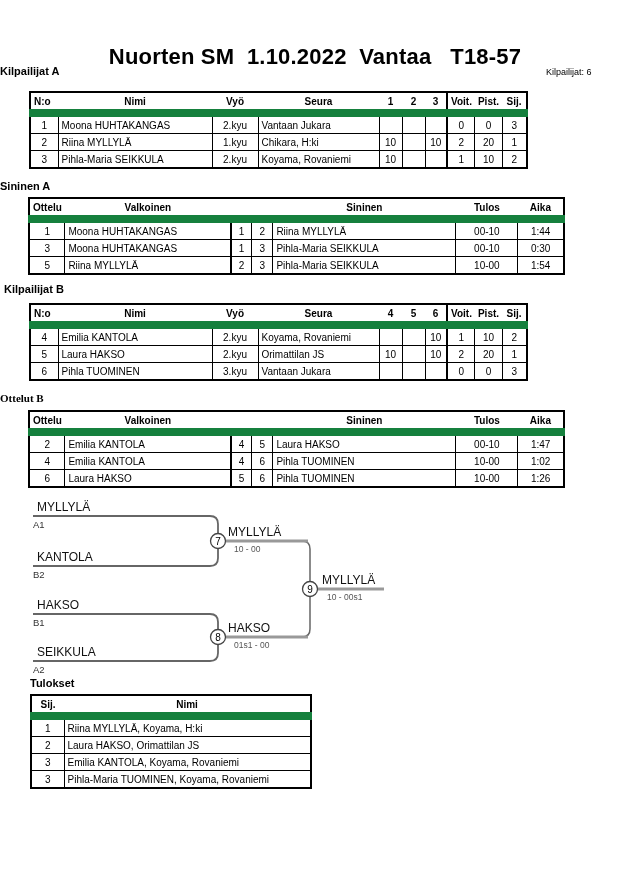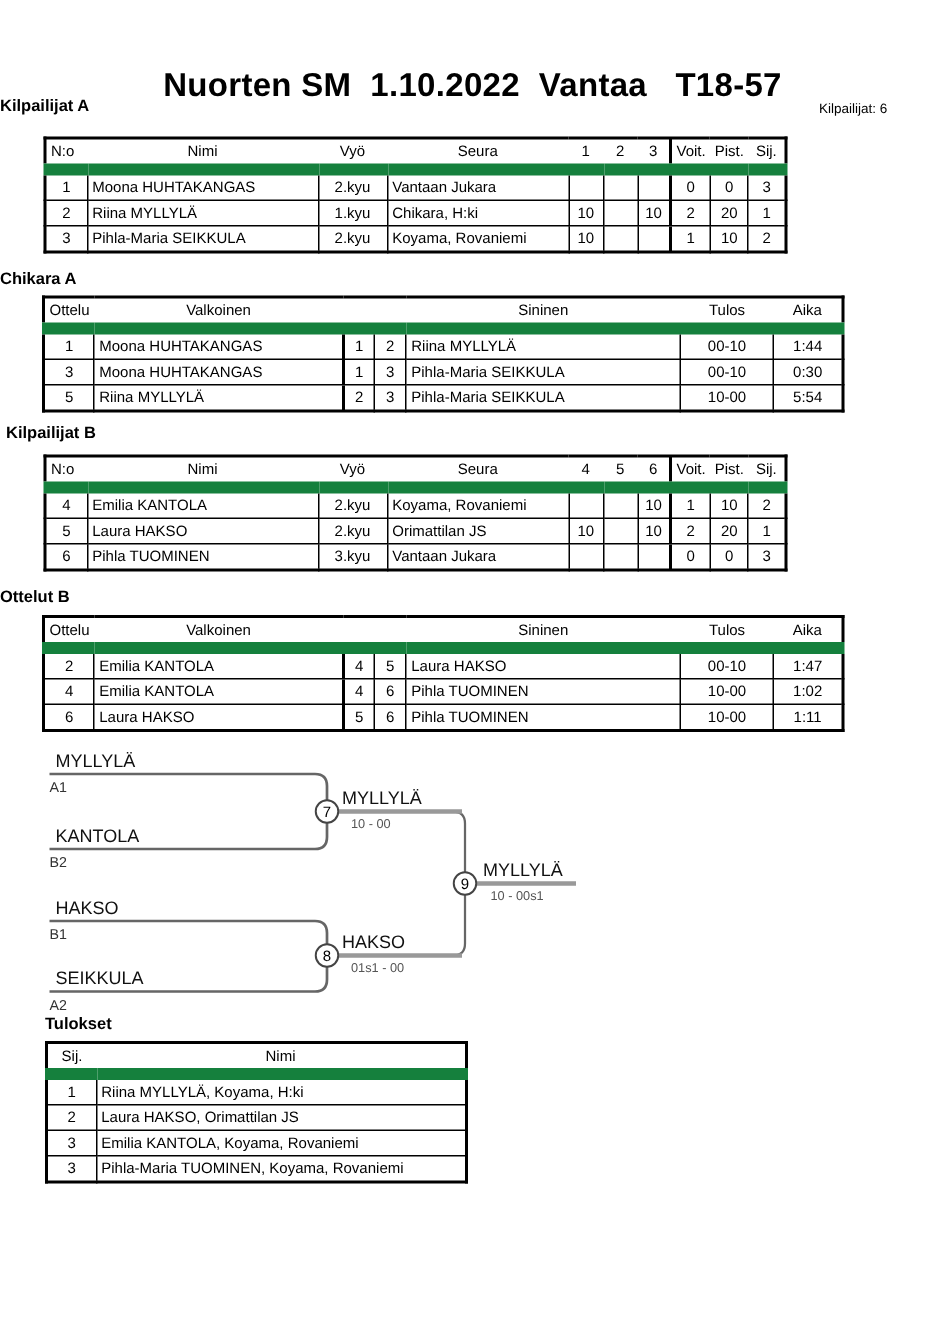--- a/index.html
+++ b/index.html
@@ -9,21 +9,21 @@
   }
   .abs{position:absolute;}
   .page-title{
     top:44px;left:0;width:630px;text-align:center;
     font-size:22px;font-weight:bold;white-space:pre;letter-spacing:.2px;
   }
   .section-title{font-size:11px;font-weight:bold;white-space:pre;}
   .count-label{top:67px;left:546px;font-size:9px;}
   table{border-collapse:collapse;table-layout:fixed;border:2px solid #000;}
   td{height:16px;padding:0 3px;font-size:10px;white-space:nowrap;overflow:visible;text-align:center;}
-  thead td{font-weight:normal;border-bottom:8px solid #15803d;margin-top:47px;}
+  thead td{font-weight:bold;border-bottom:8px solid #15803d;margin-top:47px;}
   tbody td{border:1px solid #000;}
   td.l{text-align:left;}
   td.sep{border-left:2px solid #000;}
   thead td.hsep{border-left:2px solid #000;}
   .bracket-name{font-size:12px;fill:#111;}
   .bracket-seed{font-size:9.5px;fill:#333;}
   .bracket-score{font-size:8.5px;fill:#555;}
   .circle-num{font-size:10px;fill:#000;font-weight:normal;}
 </style>
 </head>
@@ -94,21 +94,21 @@
       <td>10</td>
       <td></td>
       <td></td>
       <td class="sep">1</td>
       <td>10</td>
       <td>2</td>
     </tr>
   </tbody>
 </table>
 
-<div class="abs section-title" style="top:180px;left:0;width:584px;">Chikara A</div>
+<div class="abs section-title" style="top:180px;left:0;width:584px;">Sininen A</div>
 
 <table class="abs" style="top:197px;left:28px;">
   <colgroup>
       <col style="width:29px">
       <col style="width:166px">
       <col style="width:21px">
       <col style="width:21px">
       <col style="width:183px">
       <col style="width:62px">
       <col style="width:46px">
@@ -143,21 +143,21 @@
       <td>00-10</td>
       <td>0:30</td>
     </tr>
     <tr>
       <td>5</td>
       <td class="l">Riina MYLLYLÄ</td>
       <td class="sep">2</td>
       <td>3</td>
       <td class="l">Pihla-Maria SEIKKULA</td>
       <td>10-00</td>
-      <td>5:54</td>
+      <td>1:54</td>
     </tr>
   </tbody>
 </table>
 
 <div class="abs section-title" style="top:283px;left:4px;width:506px;">Kilpailijat B</div>
 
 <table class="abs" style="top:303px;left:29px;">
   <colgroup>
       <col style="width:28px">
       <col style="width:154px">
@@ -217,21 +217,21 @@
       <td></td>
       <td></td>
       <td></td>
       <td class="sep">0</td>
       <td>0</td>
       <td>3</td>
     </tr>
   </tbody>
 </table>
 
-<div class="abs section-title" style="top:392px;left:0;width:584px;">Ottelut B</div>
+<div class="abs section-title" style="top:392px;left:0;width:584px;font-family:Liberation Serif, serif;">Ottelut B</div>
 
 <table class="abs" style="top:410px;left:28px;">
   <colgroup>
       <col style="width:29px">
       <col style="width:166px">
       <col style="width:21px">
       <col style="width:21px">
       <col style="width:183px">
       <col style="width:62px">
       <col style="width:46px">
@@ -266,21 +266,21 @@
       <td>10-00</td>
       <td>1:02</td>
     </tr>
     <tr>
       <td>6</td>
       <td class="l">Laura HAKSO</td>
       <td class="sep">5</td>
       <td>6</td>
       <td class="l">Pihla TUOMINEN</td>
       <td>10-00</td>
-      <td>1:11</td>
+      <td>1:26</td>
     </tr>
   </tbody>
 </table>
 
 <svg class="abs" style="top:495px;left:0;" width="460" height="185" viewBox="0 0 460 185">
 
   <path d="M33 21 H210 Q218 21 218 29 V63 Q218 71 210 71 H33" fill="none" stroke="#666" stroke-width="1.8"></path>
 
   <path d="M33 119 H210 Q218 119 218 127 V158 Q218 166 210 166 H33" fill="none" stroke="#666" stroke-width="1.8"></path>
 

